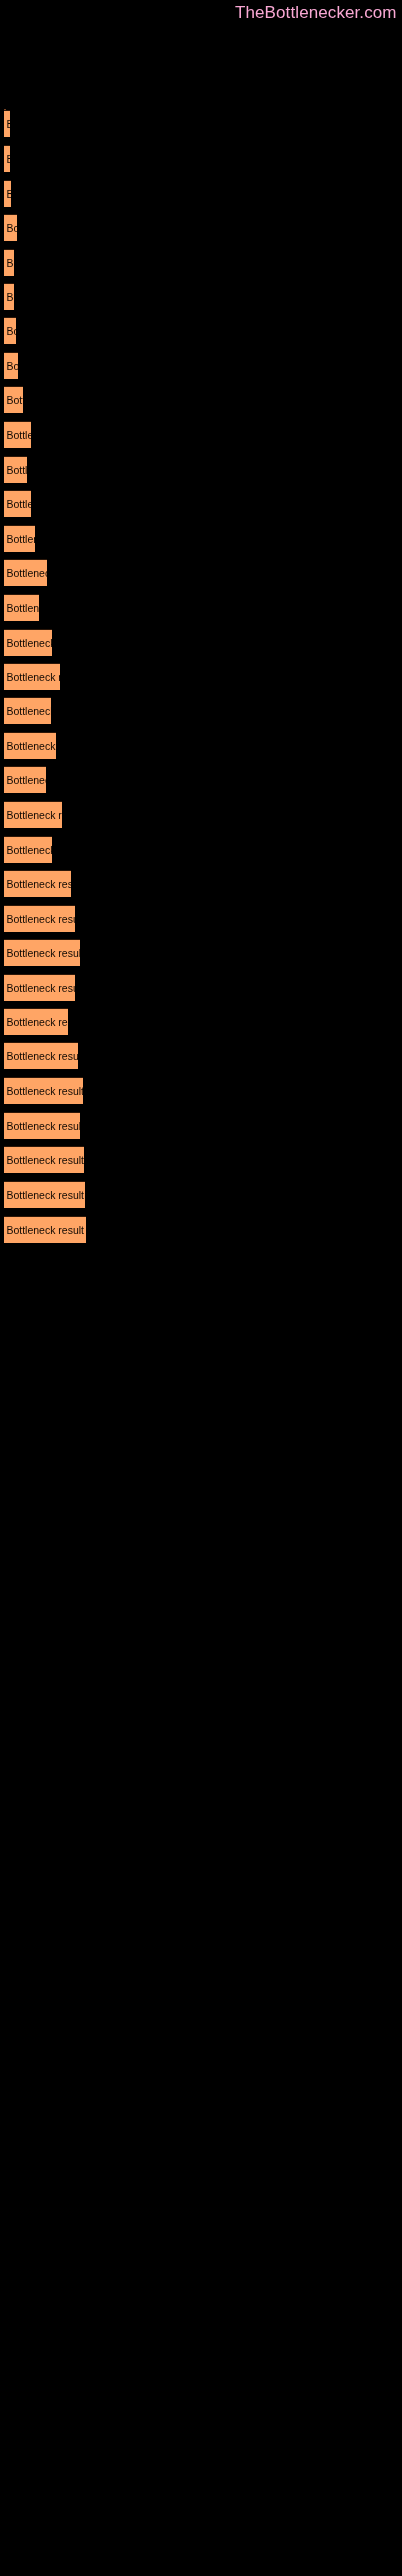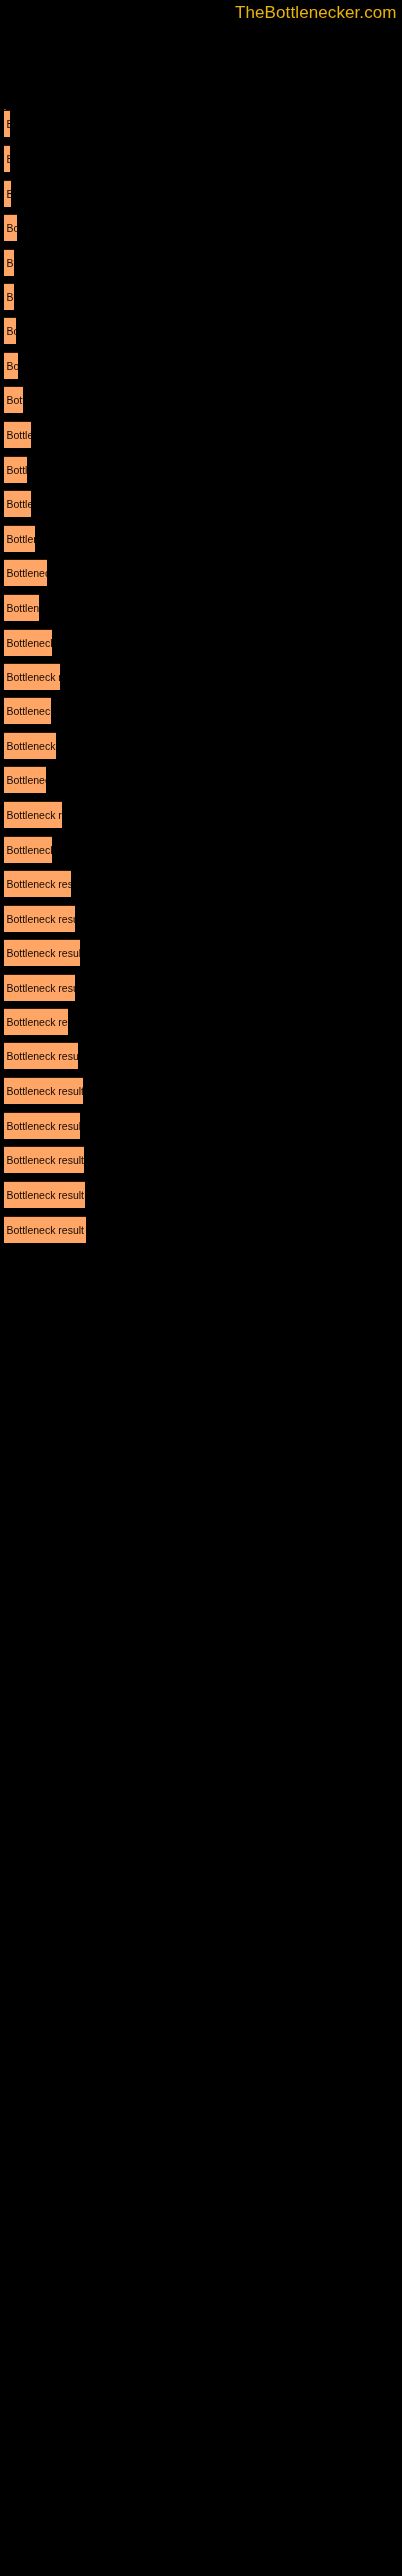--- a/index.html
+++ b/index.html
@@ -21,21 +21,21 @@
     width: 403px;
     height: 2576px;
     background: #000000;
   }
   #site-title {
     position: absolute;
     right: 6.4px;
     top: 1.6px;
     font-size: 17px;
     line-height: 21px;
-    color: #eab308;
+    color: #f9a8d4;
     letter-spacing: 0.1px;
     white-space: nowrap;
     font-family: "Liberation Sans", sans-serif;
   }
   #chart-area {
     position: absolute;
     left: 0;
     top: 0;
     width: 403px;
     height: 2576px;

